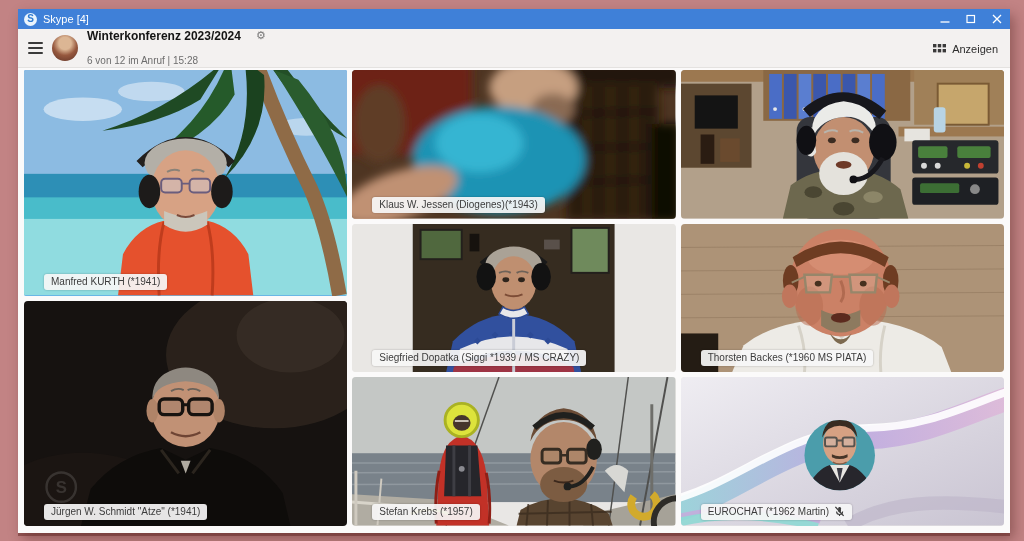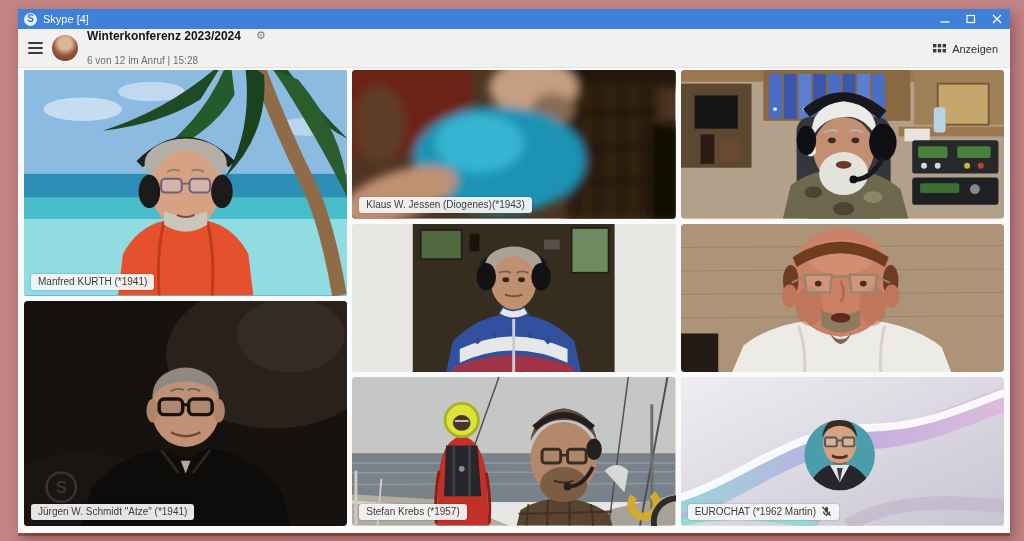--- a/index.html
+++ b/index.html
@@ -30,21 +30,21 @@
   .gear{font-size:11px;color:#7a7a7a;cursor:pointer;}
   .call-status{font-size:10px;color:#6d6d6d;margin-top:12px;}
   .header-right{margin-left:auto;display:flex;align-items:flex-end;gap:6px;
                 color:#2c2c2c;font-size:11px;cursor:pointer;}
   
   .gridarea{flex:1;background:#fbfafa;padding:2px 6px 7px 6px;display:flex;gap:5px;min-height:0;}
   .col{display:flex;flex-direction:column;gap:5px;flex:1;min-width:0;}
   .tile{position:relative;flex:1;border-radius:4px;overflow:hidden;background:#e9e7e5;min-height:0;}
   .tile.active{box-shadow:inset 0 0 0 2px #58a7e8;border-radius:2px;}
   .scene{position:absolute;inset:0;width:100%;height:100%;display:block;}
-  .nametag{position:absolute;left:7px;bottom:6px;background:rgba(246,246,246,.93);
+  .nametag{position:absolute;left:20px;bottom:6px;background:rgba(246,246,246,.93);
            color:#3c3c3c;font-size:10px;padding:2px 7px 3px;border-radius:3px;
            white-space:nowrap;display:flex;align-items:center;gap:5px;
            box-shadow:0 0 2px rgba(0,0,0,.3);max-width:92%;overflow:hidden;}
 </style>
 </head>
 <body>
 
 <div class="window">
 
   <div class="titlebar">
@@ -218,20 +218,23 @@
           <path d="M133,42 Q165,14 197,42" stroke="#191919" stroke-width="8" fill="none"></path>
           <ellipse cx="165" cy="42" rx="29" ry="19" fill="#aaa296"></ellipse>
           <ellipse cx="165" cy="60" rx="23" ry="27" fill="#bf8f70"></ellipse>
           <ellipse cx="137" cy="54" rx="10" ry="14" fill="#121212"></ellipse>
           <ellipse cx="193" cy="54" rx="10" ry="14" fill="#121212"></ellipse>
           <ellipse cx="157" cy="57" rx="3.5" ry="2.5" fill="#2e241c"></ellipse>
           <ellipse cx="173" cy="57" rx="3.5" ry="2.5" fill="#2e241c"></ellipse>
           <path d="M150,50 Q157,47 162,50 M168,50 Q173,47 180,50" stroke="#6e6258" stroke-width="2" fill="none"></path>
           <path d="M156,72 Q165,76 174,72" stroke="#7c4c36" stroke-width="2" fill="none"></path>
         </svg>
+        <span class="nametag">
+          <span>Siegfried Dopatka (Siggi *1939 / MS CRAZY)</span>
+        </span>
       </div>
 
       <div class="tile">
         <svg class="scene" viewBox="0 0 330 152" preserveAspectRatio="none">
           <rect width="330" height="80" fill="#c4c7c5"></rect>
           <rect y="78" width="330" height="50" fill="#79828a"></rect>
           <g stroke="#9aa2a8" stroke-width="1.5" opacity=".7">
             <line y1="88" x2="330" y2="88"></line>
               <line y1="98" x2="330" y2="97"></line>
               <line y1="110" x2="330" y2="109"></line>
@@ -374,20 +377,23 @@
           <line x1="154" y1="54" x2="172" y2="54" stroke="#97866a" stroke-width="2.5"></line>
           <line x1="126" y1="54" x2="113" y2="60" stroke="#97866a" stroke-width="2"></line>
           <line x1="200" y1="54" x2="213" y2="60" stroke="#97866a" stroke-width="2"></line>
           <ellipse cx="140" cy="61" rx="3.5" ry="3" fill="#46301f"></ellipse>
           <ellipse cx="186" cy="61" rx="3.5" ry="3" fill="#46301f"></ellipse>
           <path d="M163,58 Q169,72 163,80" stroke="#b06a50" stroke-width="3" fill="none"></path>
           <path d="M143,88 Q163,98 183,88 L183,104 Q163,118 143,104 Z" fill="#8d7a5f"></path>
           <ellipse cx="163" cy="96" rx="10" ry="5" fill="#5c2a1e"></ellipse>
           <path d="M152,112 Q163,124 174,112 Q170,121 163,123 Q156,121 152,112 Z" fill="#7d6a50"></path>
         </svg>
+        <span class="nametag">
+          <span>Thorsten Backes (*1960 MS PIATA)</span>
+        </span>
       </div>
 
       <div class="tile">
         <svg class="scene" viewBox="0 0 330 152" preserveAspectRatio="none">
           <defs>
             <linearGradient id="eg1" x1="0" y1="0" x2="1" y2="1">
               <stop offset="0" stop-color="#efedf2"></stop>
                 <stop offset="1" stop-color="#c9c4d2"></stop>
             </linearGradient>
             <linearGradient id="eg2" x1="0" y1="0" x2="1" y2="0">

